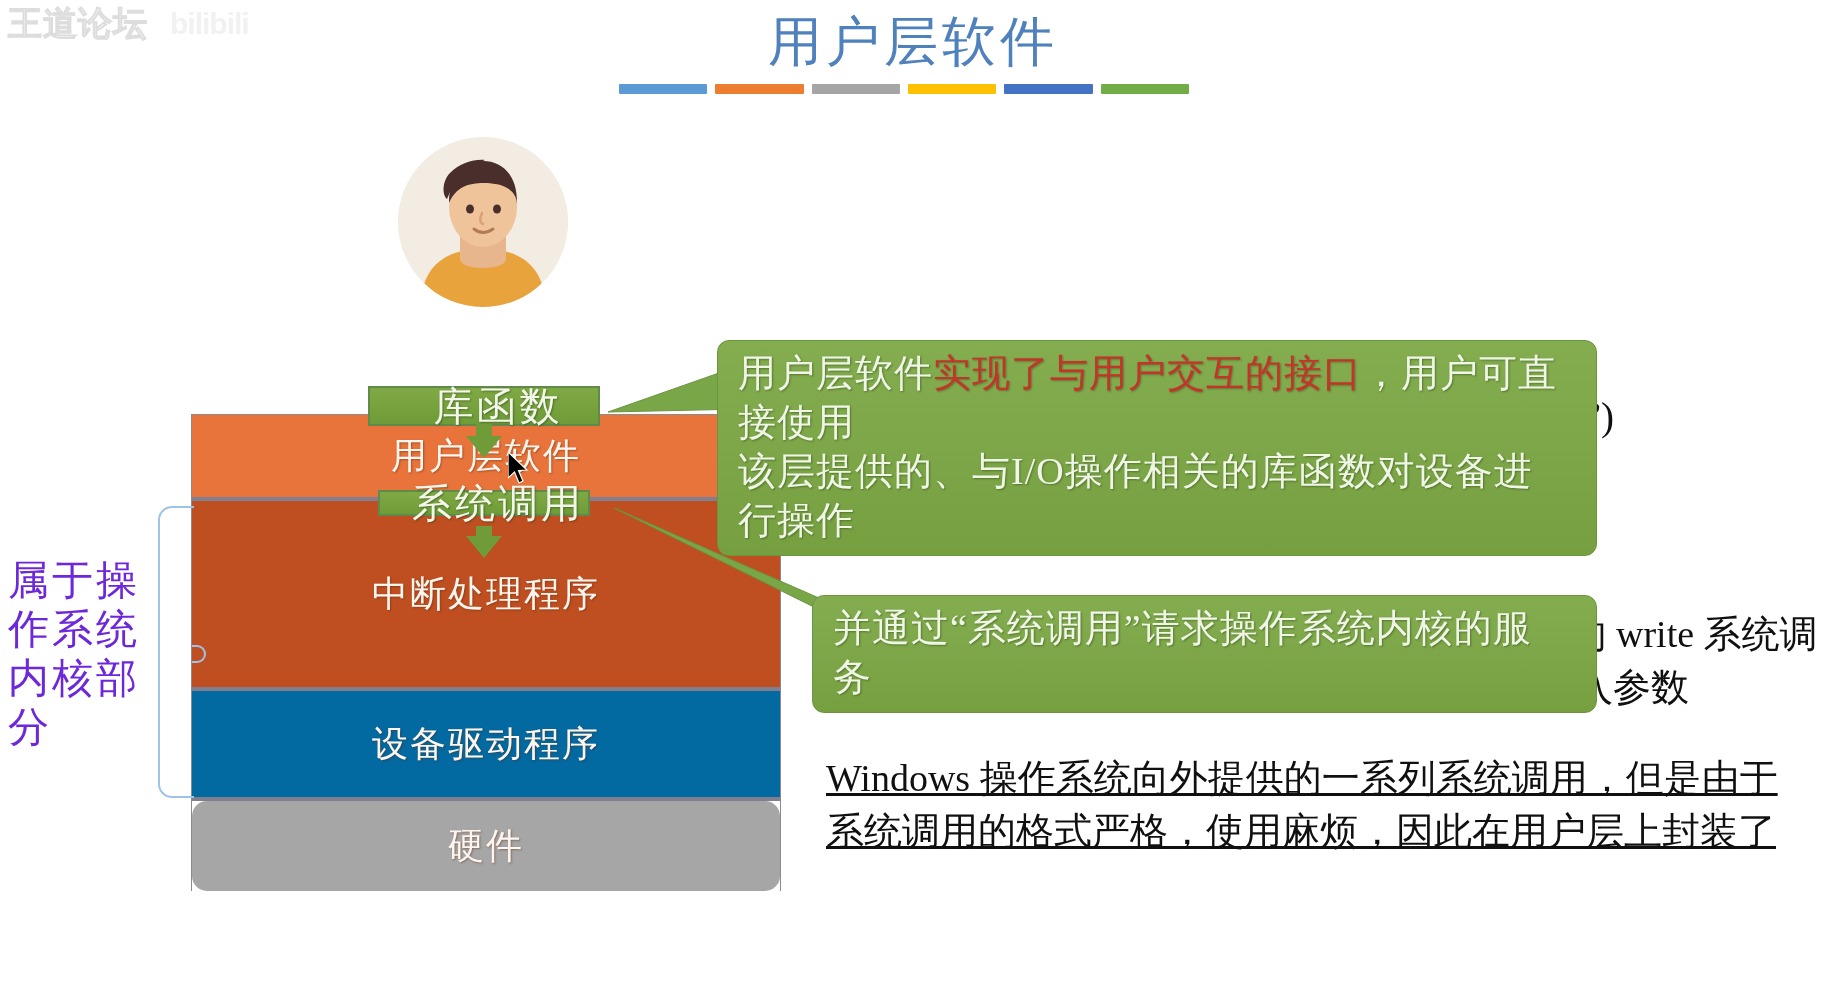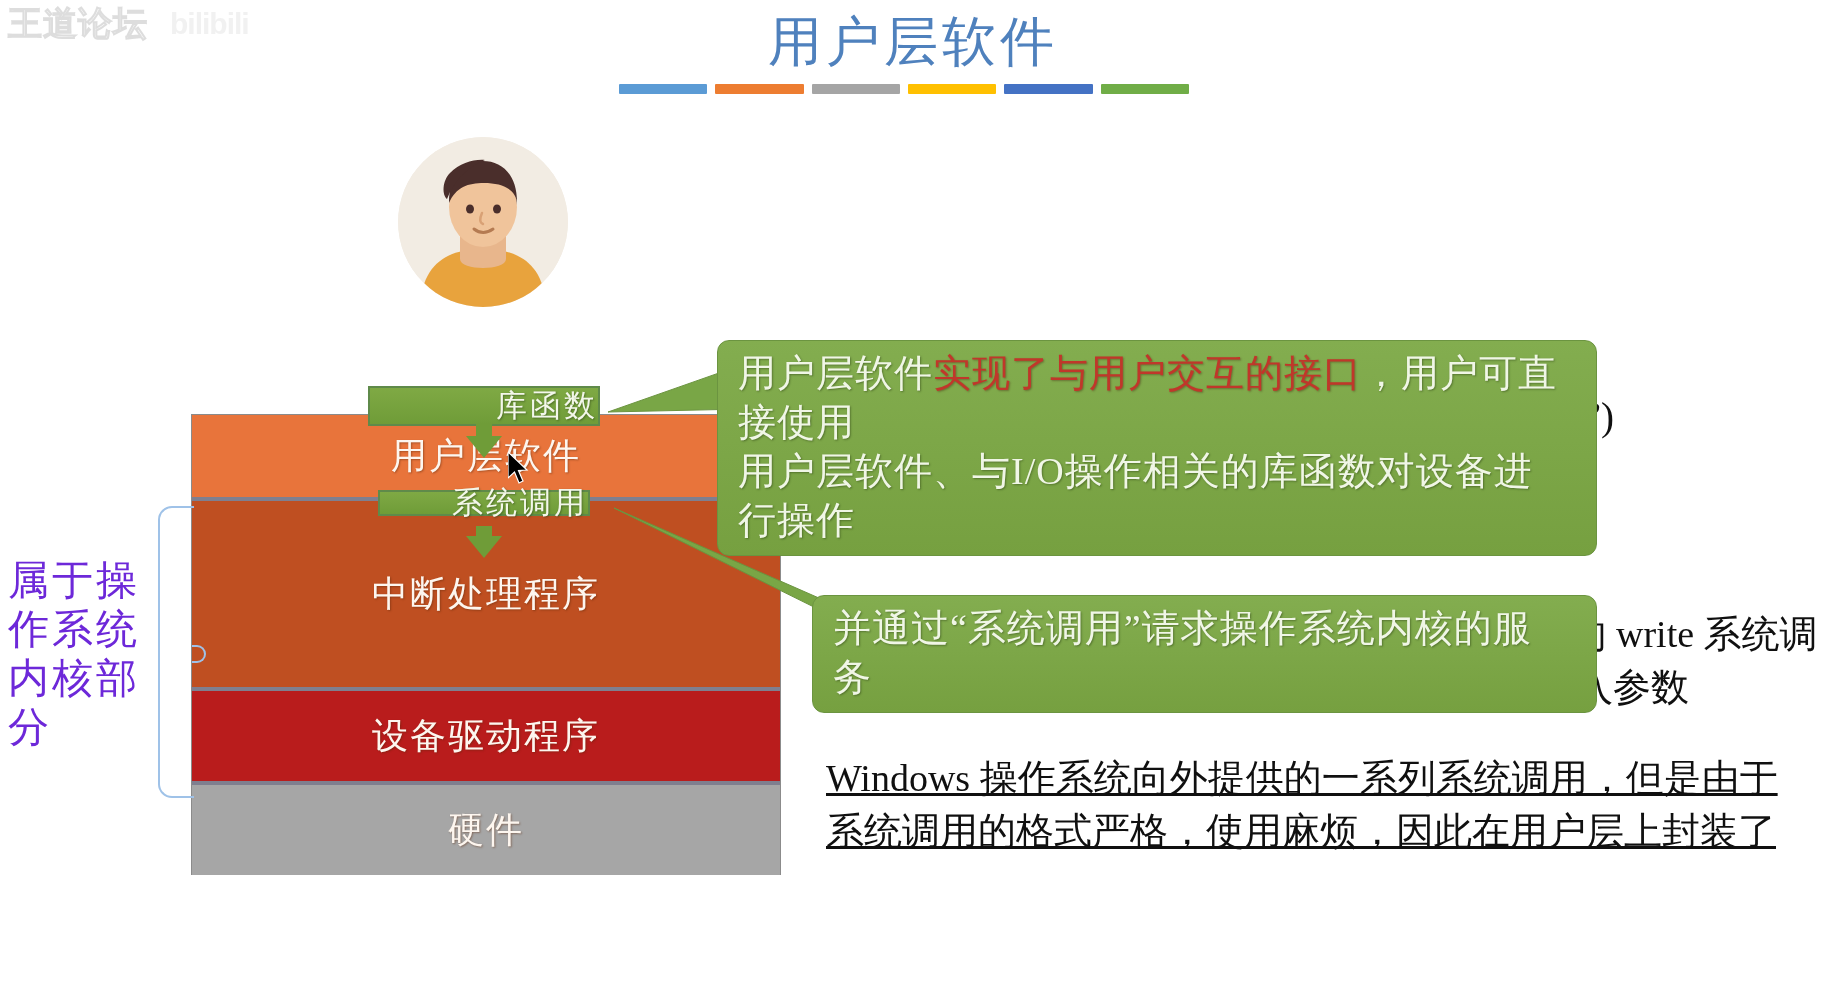--- a/index.html
+++ b/index.html
@@ -99,25 +99,25 @@
   .layer-label { position: relative; z-index: 1; }
 
   
   .chip {
     position: absolute;
     box-sizing: border-box;
     background: #76a43d;
     background: linear-gradient(180deg,#7fa944 0%,#6f9c38 100%);
     border: 2px solid #5f8a4a;
     color: #f3f7ea;
-    font-size: 31px;
+    font-size: 40px;
     letter-spacing: 3px;
     display: flex;
     align-items: center;
-    justify-content: flex-end;
+    justify-content: center;
     text-shadow: 1px 1px 2px rgba(40,60,20,0.5);
     z-index: 5;
     padding-left: 28px;
   }
   .chip-arrow {
     position: absolute;
     z-index: 5;
     width: 0; height: 0;
     border-left: 18px solid transparent;
     border-right: 18px solid transparent;
@@ -246,24 +246,24 @@
   </svg>
 </div>
 
 <div id="layer-stack">
   <div class="layer" style="background: rgb(232, 116, 59); height: 86px;">
     <span class="layer-label">用户层软件</span>
   </div>
   <div class="layer" style="background: rgb(191, 79, 33); height: 190px;">
     <span class="layer-label">中断处理程序</span>
   </div>
-  <div class="layer" style="background: #b91c1c; height: 94px; text-align: right;">
+  <div class="layer" style="background: #0369a1; height: 110px; text-align: right;">
     <span class="layer-label">设备驱动程序</span>
   </div>
-  <div class="layer" style="background: rgb(166, 166, 166); height: 90px; border-bottom: none;">
+  <div class="layer" style="background: rgb(166, 166, 166); height: 90px; border-bottom: none; border-radius: 15px;">
     <span class="layer-label">硬件</span>
   </div>
 </div>
 
 <div class="chip" id="chip-library">
   <span>库函数</span>
 </div>
 <div class="chip-arrow-stem" id="stem-library"></div>
 <div class="chip-arrow" id="arrow-library"></div>
 
@@ -276,21 +276,21 @@
 <div id="kernel-bracket"></div>
 <div id="kernel-note">属于操作系统内核部分</div>
 
 <svg class="callout-tail" style="left:600px; top:330px; width:190px; height:95px;">
   <polygon points="190,18 190,78 8,82" fill="#79a646" stroke="#6b9440" stroke-width="1"></polygon>
 </svg>
 <div class="callout" id="callout-1">
   <div>
     <span>用户层软件</span><span class="hl">实现了与用户交互的接口</span><span>，用户可直接使用</span>
   </div>
-  <div>用户层软件、与I/O操作相关的库函数对设备进行操作</div>
+  <div>该层提供的、与I/O操作相关的库函数对设备进行操作</div>
 </div>
 
 <svg class="callout-tail" style="left:600px; top:492px; width:230px; height:125px;">
   <polygon points="228,110 228,122 14,16" fill="#79a646" stroke="#6b9440" stroke-width="1"></polygon>
 </svg>
 <div class="callout" id="callout-2">
   <div>并通过“系统调用”请求操作系统内核的服务</div>
 </div>
 
 <div class="body-text" id="eg-printf-1">Eg：printf(“hello, world!”)</div>

